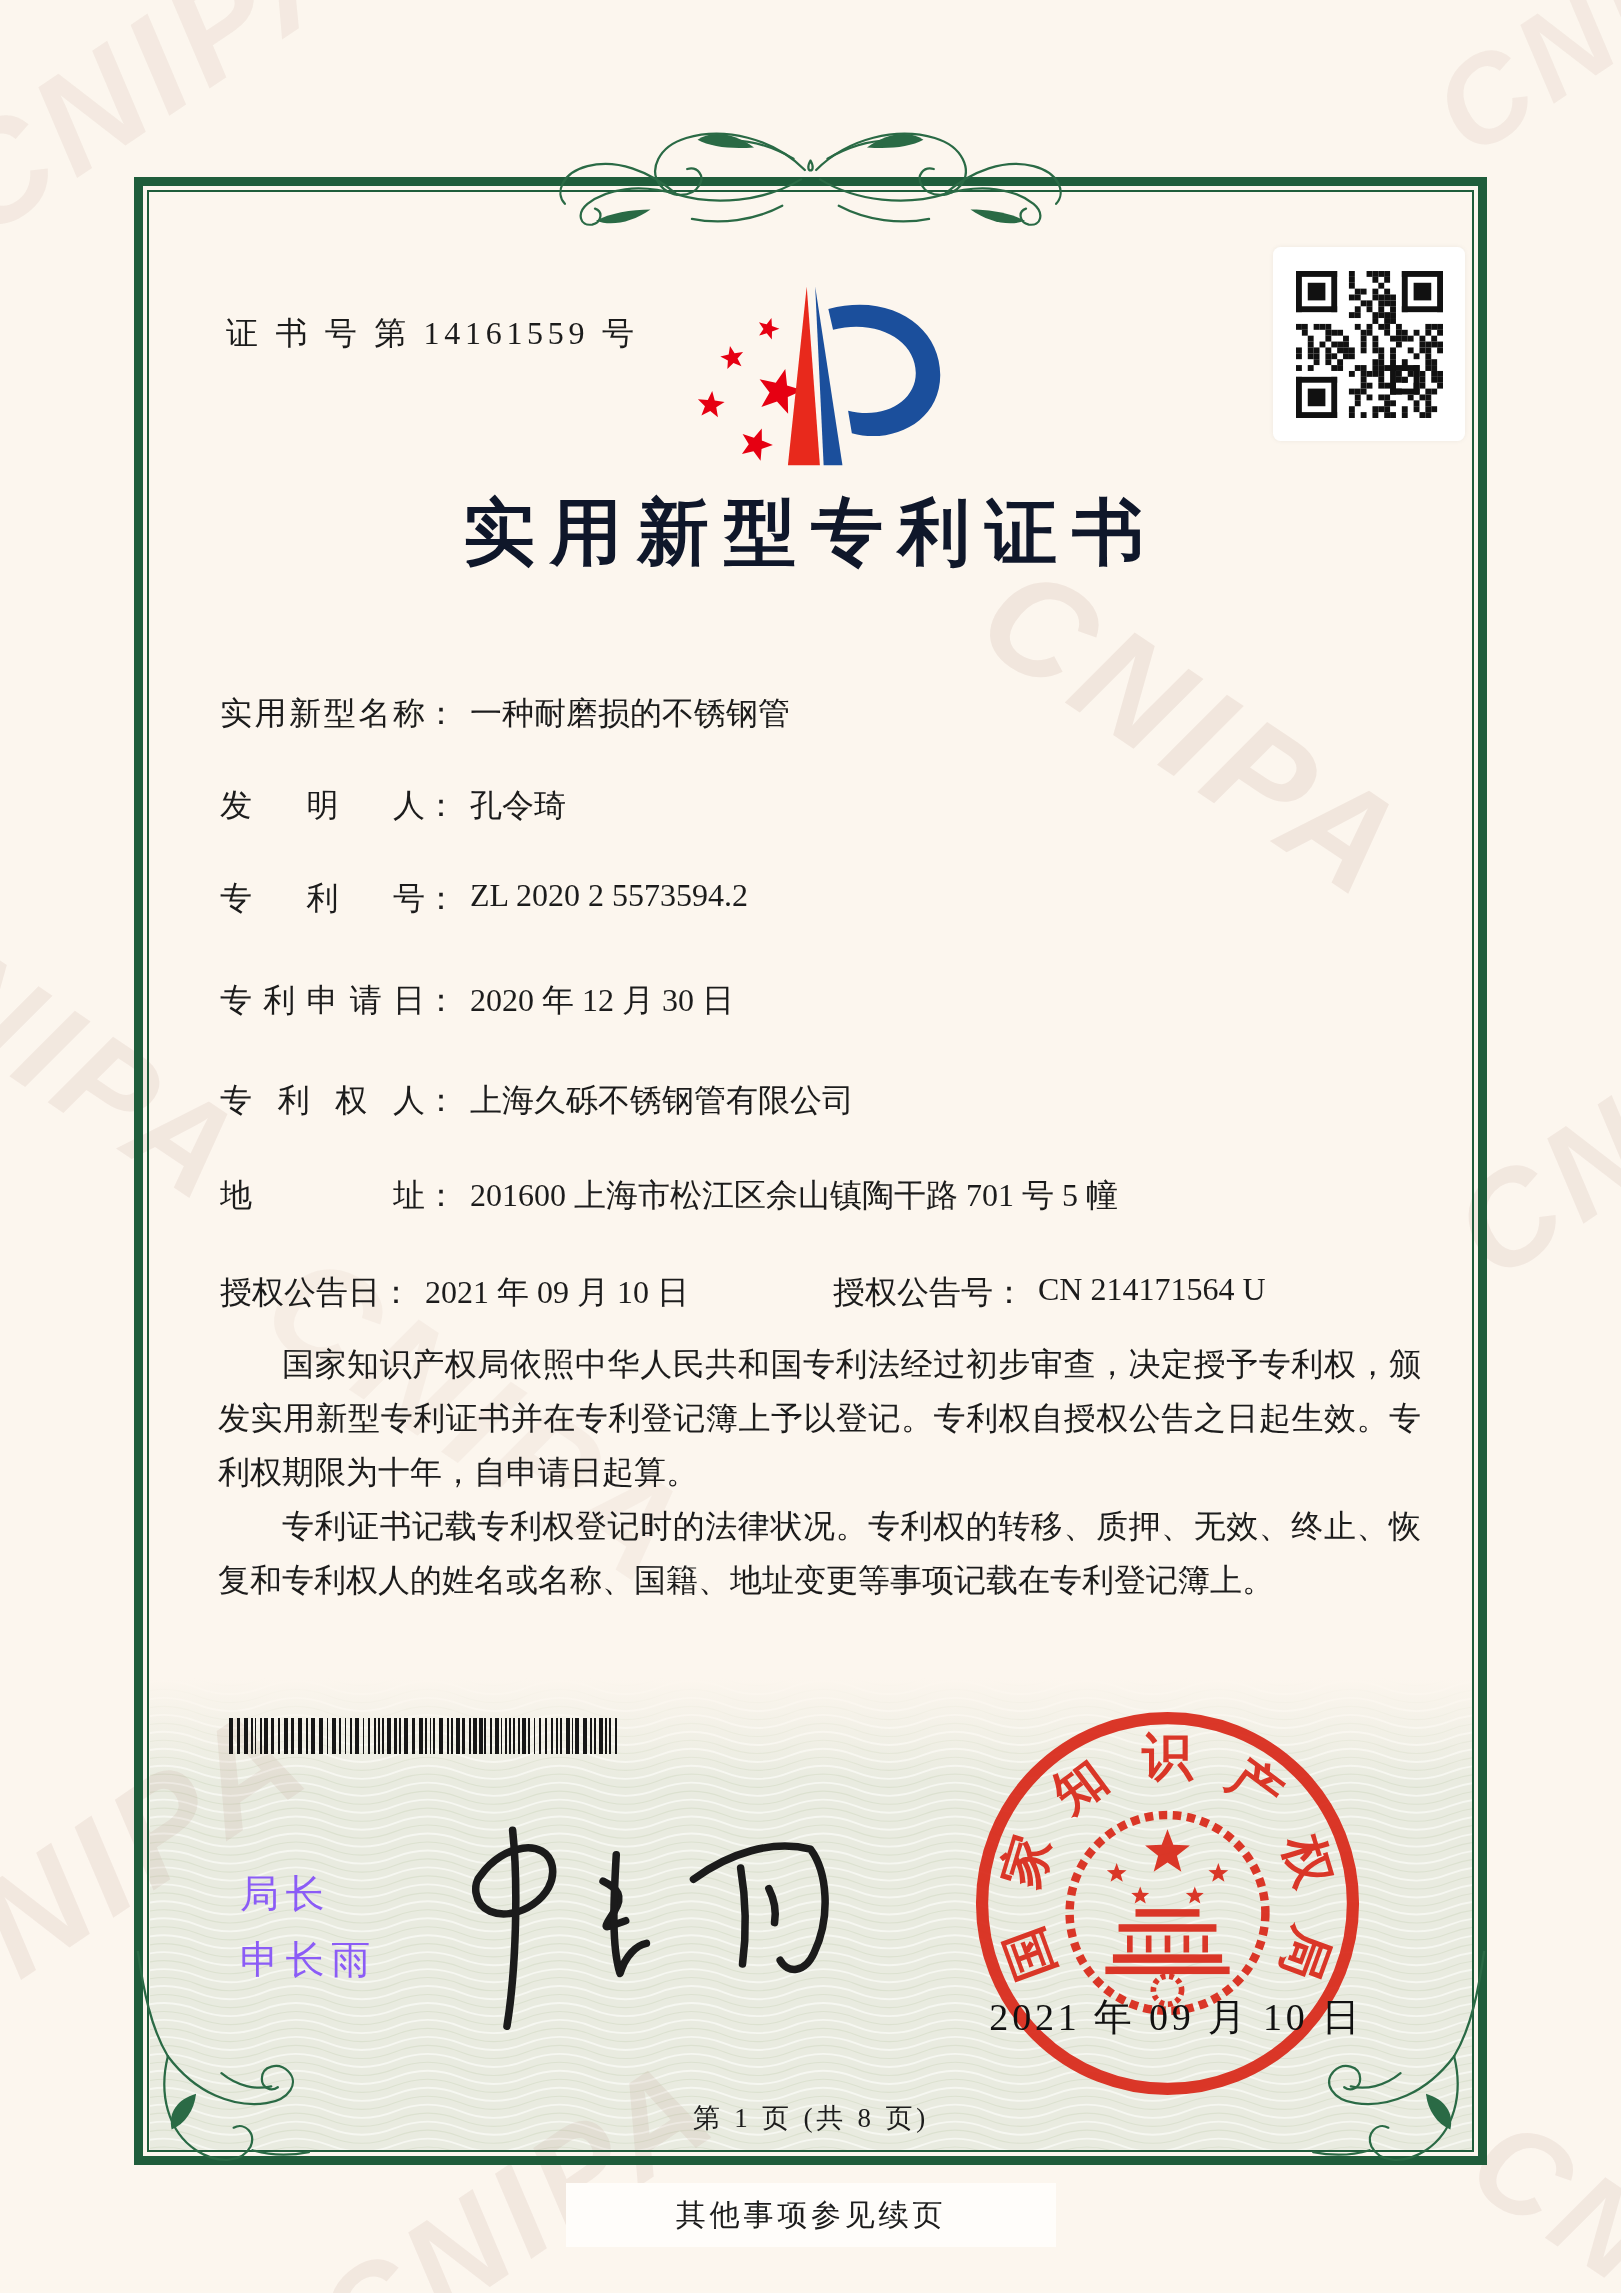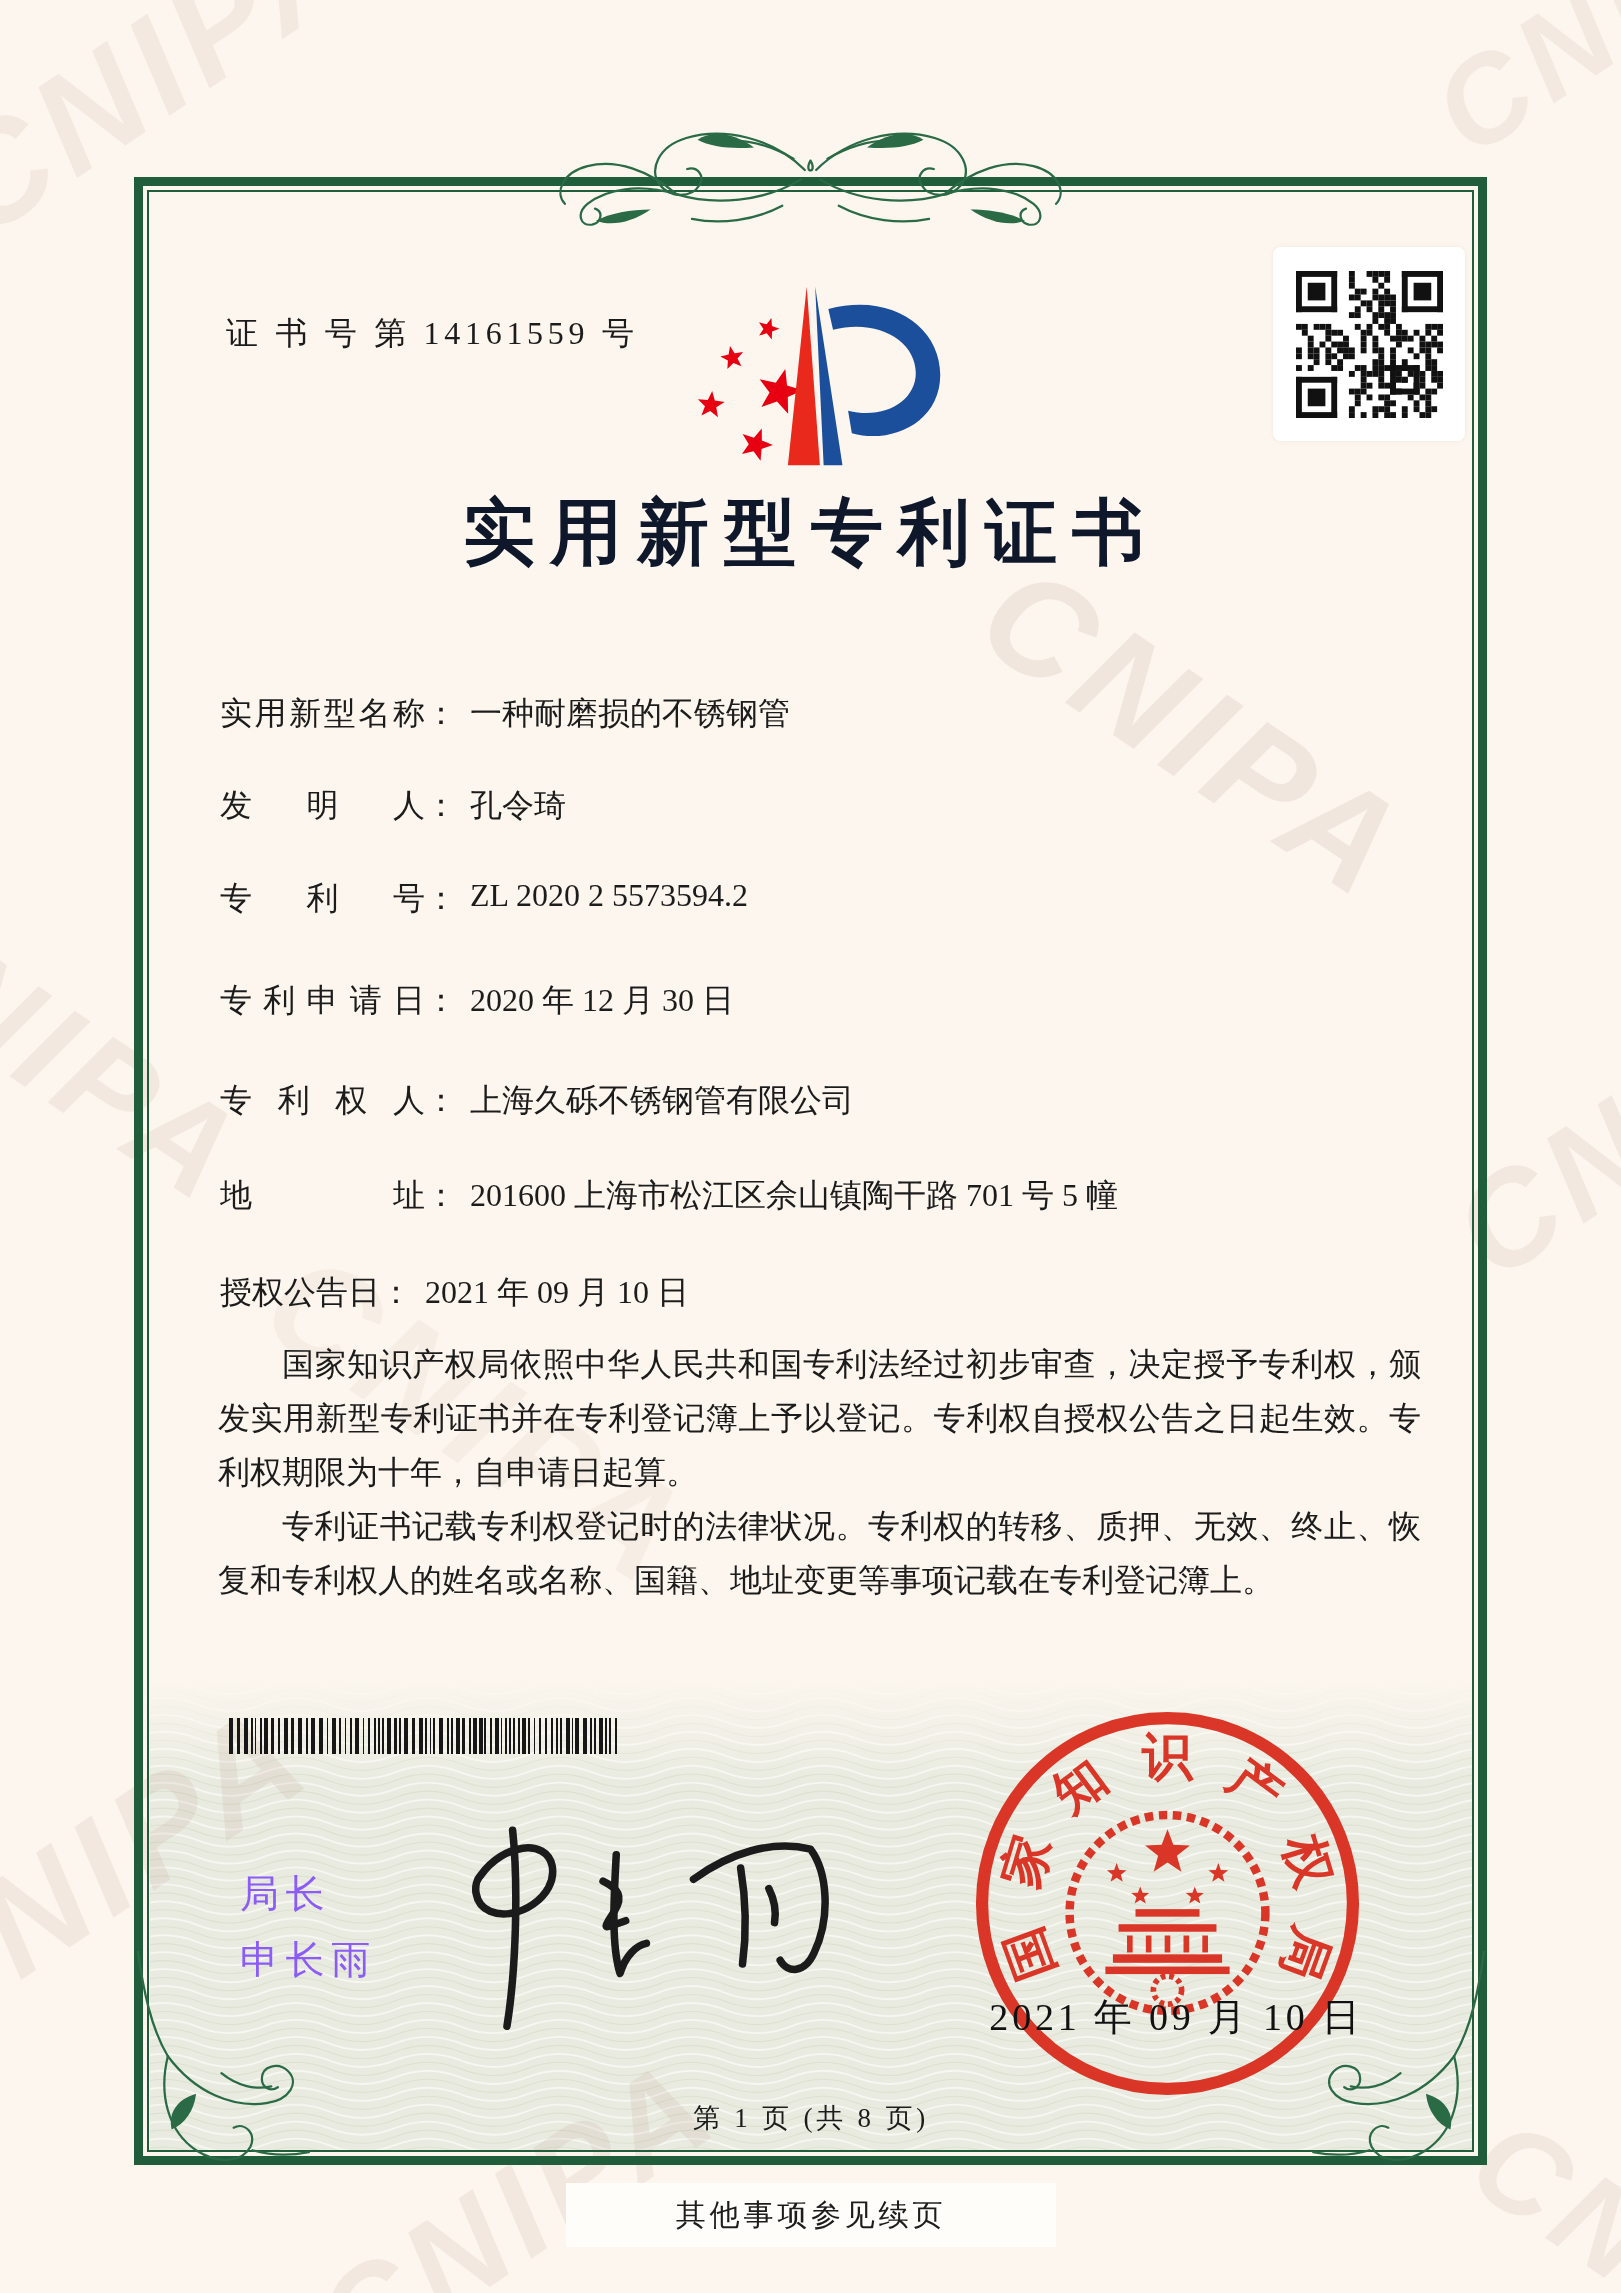--- a/index.html
+++ b/index.html
@@ -441,20 +441,23 @@
   </div>
   <div class="field-row r5">
     <span class="lbl">专利权人</span><span class="colon">：</span><span class="val">上海久砾不锈钢管有限公司</span>
   </div>
   <div class="field-row r6">
     <span class="lbl">地址</span><span class="colon">：</span><span class="val">201600 上海市松江区佘山镇陶干路 701 号 5 幢</span>
   </div>
 
   <div id="grant-row">
     <span>授权公告日</span><span>：</span><span class="val">2021 年 09 月 10 日</span>
+    <span id="grant-no">
+      <span>授权公告号</span><span>：</span><span class="val">CN 214171564 U</span>
+    </span>
   </div>
 
   <div id="body-text">
     <p>国家知识产权局依照中华人民共和国专利法经过初步审查，决定授予专利权，颁发实用新型专利证书并在专利登记簿上予以登记。专利权自授权公告之日起生效。专利权期限为十年，自申请日起算。</p>
     <p>专利证书记载专利权登记时的法律状况。专利权的转移、质押、无效、终止、恢复和专利权人的姓名或名称、国籍、地址变更等事项记载在专利登记簿上。</p>
   </div>
 
   <div id="barcode"><div style="width: 3.8px; background: rgb(22, 22, 22); margin-right: 3.8px;"></div><div style="width: 3.8px; background: rgb(22, 22, 22); margin-right: 3.8px;"></div><div style="width: 3.8px; background: rgb(22, 22, 22); margin-right: 2.8px;"></div><div style="width: 1.9px; background: rgb(22, 22, 22); margin-right: 1.9px;"></div><div style="width: 1.9px; background: rgb(22, 22, 22); margin-right: 3.8px;"></div><div style="width: 1.9px; background: rgb(22, 22, 22); margin-right: 1.9px;"></div><div style="width: 3.8px; background: rgb(22, 22, 22); margin-right: 2.8px;"></div><div style="width: 3.8px; background: rgb(22, 22, 22); margin-right: 3.8px;"></div><div style="width: 1.9px; background: rgb(22, 22, 22); margin-right: 3.8px;"></div><div style="width: 3.8px; background: rgb(22, 22, 22); margin-right: 2.8px;"></div><div style="width: 3.8px; background: rgb(22, 22, 22); margin-right: 3.8px;"></div><div style="width: 3.8px; background: rgb(22, 22, 22); margin-right: 3.8px;"></div><div style="width: 1.9px; background: rgb(22, 22, 22); margin-right: 3.8px;"></div><div style="width: 3.8px; background: rgb(22, 22, 22); margin-right: 3.8px;"></div><div style="width: 3.8px; background: rgb(22, 22, 22); margin-right: 3.8px;"></div><div style="width: 1.9px; background: rgb(22, 22, 22); margin-right: 3.8px;"></div><div style="width: 3.8px; background: rgb(22, 22, 22); margin-right: 2.8px;"></div><div style="width: 1.9px; background: rgb(22, 22, 22); margin-right: 3.8px;"></div><div style="width: 1.9px; background: rgb(22, 22, 22); margin-right: 3.8px;"></div><div style="width: 1.9px; background: rgb(22, 22, 22); margin-right: 2.8px;"></div><div style="width: 3.8px; background: rgb(22, 22, 22); margin-right: 3.8px;"></div><div style="width: 1.9px; background: rgb(22, 22, 22); margin-right: 3.8px;"></div><div style="width: 1.9px; background: rgb(22, 22, 22); margin-right: 3.8px;"></div><div style="width: 1.9px; background: rgb(22, 22, 22); margin-right: 1.9px;"></div><div style="width: 1.9px; background: rgb(22, 22, 22); margin-right: 2.8px;"></div><div style="width: 1.9px; background: rgb(22, 22, 22); margin-right: 2.8px;"></div><div style="width: 3.8px; background: rgb(22, 22, 22); margin-right: 2.8px;"></div><div style="width: 3.8px; background: rgb(22, 22, 22); margin-right: 1.9px;"></div><div style="width: 1.9px; background: rgb(22, 22, 22); margin-right: 2.8px;"></div><div style="width: 3.8px; background: rgb(22, 22, 22); margin-right: 3.8px;"></div><div style="width: 3.8px; background: rgb(22, 22, 22); margin-right: 3.8px;"></div><div style="width: 3.8px; background: rgb(22, 22, 22); margin-right: 1.9px;"></div><div style="width: 1.9px; background: rgb(22, 22, 22); margin-right: 2.8px;"></div><div style="width: 1.9px; background: rgb(22, 22, 22); margin-right: 1.9px;"></div><div style="width: 1.9px; background: rgb(22, 22, 22); margin-right: 3.8px;"></div><div style="width: 3.8px; background: rgb(22, 22, 22); margin-right: 3.8px;"></div><div style="width: 1.9px; background: rgb(22, 22, 22); margin-right: 2.8px;"></div><div style="width: 1.9px; background: rgb(22, 22, 22); margin-right: 2.8px;"></div><div style="width: 3.8px; background: rgb(22, 22, 22); margin-right: 1.9px;"></div><div style="width: 3.8px; background: rgb(22, 22, 22); margin-right: 3.8px;"></div><div style="width: 1.9px; background: rgb(22, 22, 22); margin-right: 1.9px;"></div><div style="width: 3.8px; background: rgb(22, 22, 22); margin-right: 1.9px;"></div><div style="width: 3.8px; background: rgb(22, 22, 22); margin-right: 1.9px;"></div><div style="width: 1.9px; background: rgb(22, 22, 22); margin-right: 3.8px;"></div><div style="width: 1.9px; background: rgb(22, 22, 22); margin-right: 2.8px;"></div><div style="width: 3.8px; background: rgb(22, 22, 22); margin-right: 1.9px;"></div><div style="width: 1.9px; background: rgb(22, 22, 22); margin-right: 2.8px;"></div><div style="width: 1.9px; background: rgb(22, 22, 22); margin-right: 1.9px;"></div><div style="width: 1.9px; background: rgb(22, 22, 22); margin-right: 1.9px;"></div><div style="width: 1.9px; background: rgb(22, 22, 22); margin-right: 3.8px;"></div><div style="width: 1.9px; background: rgb(22, 22, 22); margin-right: 1.9px;"></div><div style="width: 3.8px; background: rgb(22, 22, 22); margin-right: 1.9px;"></div><div style="width: 1.9px; background: rgb(22, 22, 22); margin-right: 3.8px;"></div><div style="width: 1.9px; background: rgb(22, 22, 22); margin-right: 3.8px;"></div><div style="width: 1.9px; background: rgb(22, 22, 22); margin-right: 3.8px;"></div><div style="width: 1.9px; background: rgb(22, 22, 22); margin-right: 3.8px;"></div><div style="width: 1.9px; background: rgb(22, 22, 22); margin-right: 3.8px;"></div><div style="width: 1.9px; background: rgb(22, 22, 22); margin-right: 1.9px;"></div><div style="width: 1.9px; background: rgb(22, 22, 22); margin-right: 3.8px;"></div><div style="width: 3.8px; background: rgb(22, 22, 22); margin-right: 1.9px;"></div><div style="width: 1.9px; background: rgb(22, 22, 22); margin-right: 1.9px;"></div><div style="width: 3.8px; background: rgb(22, 22, 22); margin-right: 3.8px;"></div><div style="width: 3.8px; background: rgb(22, 22, 22); margin-right: 3.8px;"></div><div style="width: 1.9px; background: rgb(22, 22, 22); margin-right: 1.9px;"></div><div style="width: 1.9px; background: rgb(22, 22, 22); margin-right: 2.8px;"></div><div style="width: 3.8px; background: rgb(22, 22, 22); margin-right: 1.9px;"></div><div style="width: 1.9px; background: rgb(22, 22, 22); margin-right: 2.8px;"></div><div style="width: 1.9px; background: rgb(22, 22, 22); margin-right: 3.8px;"></div><div style="width: 1.9px; background: rgb(22, 22, 22); margin-right: 1.9px;"></div></div>
 
   <div id="sig-title" class="sig-label">局长</div>

